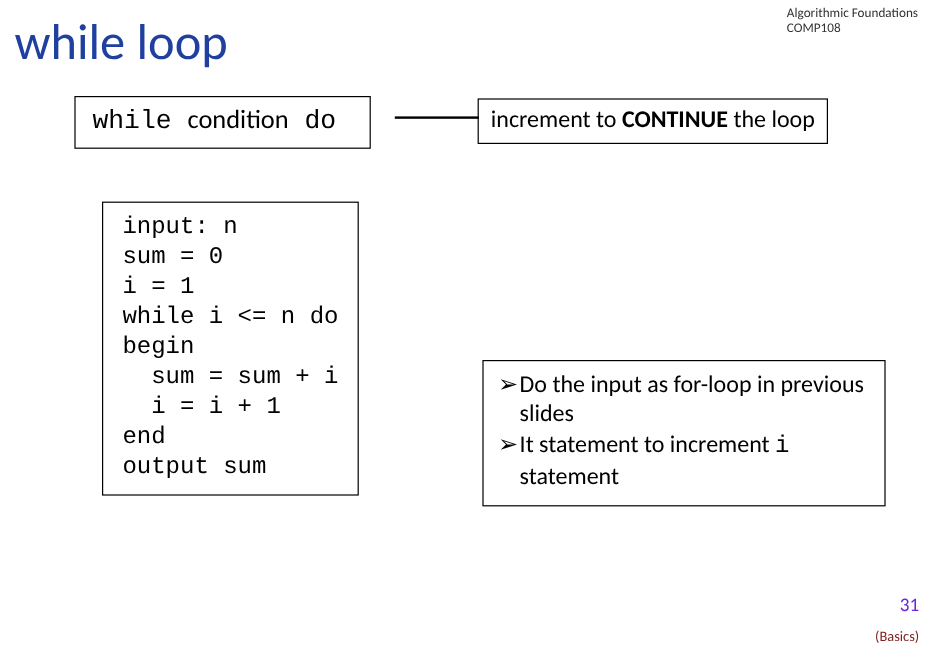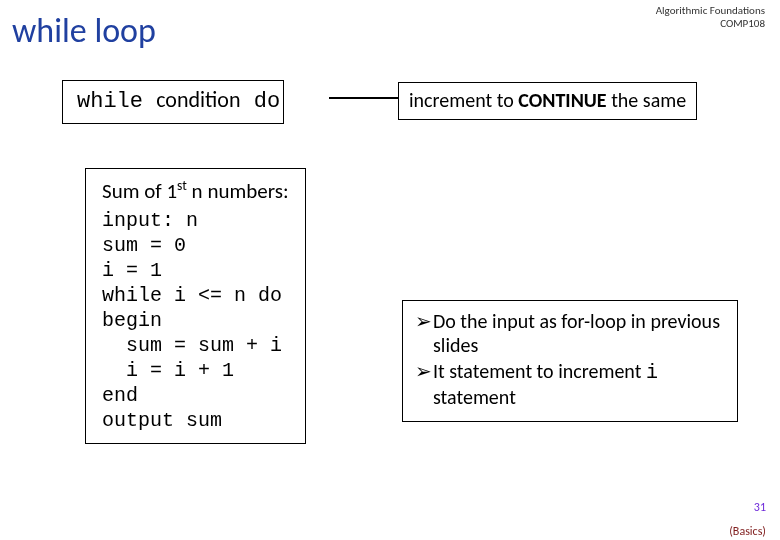--- a/index.html
+++ b/index.html
@@ -8,39 +8,38 @@
       height: 540px;
       background: #fff;
       font-family: Calibri, "Trebuchet MS", sans-serif;
       position: relative;
       overflow: hidden;
     }
     .slide-title {
       position: absolute;
       top: 10px;
       left: 12px;
-      font-size: 34px;
+      font-size: 42px;
       color: #2040a0;
       font-weight: 400;
     }
     .header-course {
       position: absolute;
       top: 4px;
       right: 15px;
-      text-align: right;
       font-size: 11px;
       color: #333;
       line-height: 1.2;
     }
     .syntax-box {
       position: absolute;
       top: 80px;
       left: 62px;
       border: 1.5px solid #000;
-      padding: 6px 3px 8px 14px;
+      padding: 6px 28px 8px 14px;
       font-size: 22px;
       font-family: Calibri, sans-serif;
       line-height: 1.2;
     }
     .mono { font-family: "Courier New", monospace; }
     .condition-annot {
       position: absolute;
       top: 82px;
       left: 398px;
       border: 1.5px solid #000;
@@ -83,21 +82,21 @@
       line-height: 1.2;
     }
     .notes-box .row { display: flex; margin-bottom: 2px; }
     .notes-box .glyph { width: 18px; flex-shrink: 0; }
     .notes-box .txt { flex: 1; }
     .notes-box .cmono { font-family: "Courier New", monospace; }
     .page-num {
       position: absolute;
       bottom: 26px;
       right: 14px;
-      font-size: 12px;
+      font-size: 16px;
       color: #6d28d9;
     }
     .footer-label {
       position: absolute;
       bottom: 2px;
       right: 14px;
       font-size: 12px;
       color: #7f1d1d;
     }
   </style>
@@ -113,27 +112,24 @@
 
 <div class="syntax-box">
   <div>
     <span class="mono">while </span><span>condition</span><span class="mono"> do</span>
   </div>
 </div>
 
 <div class="connector"></div>
 
 <div class="condition-annot">
-  <span>increment to </span><b>CONTINUE</b><span> the same</span>
+  <span>increment to </span><b>CONTINUE</b><span> the loop</span>
 </div>
 
 <div class="example-box">
-  <div class="heading">
-    <span>Sum of 1</span><sup class="ord">st</sup><span> n numbers:</span>
-  </div>
   <div class="code">input: n
 sum = 0
 i = 1
 while i &lt;= n do
 begin
   sum = sum + i
   i = i + 1
 end
 output sum</div>
 </div>

